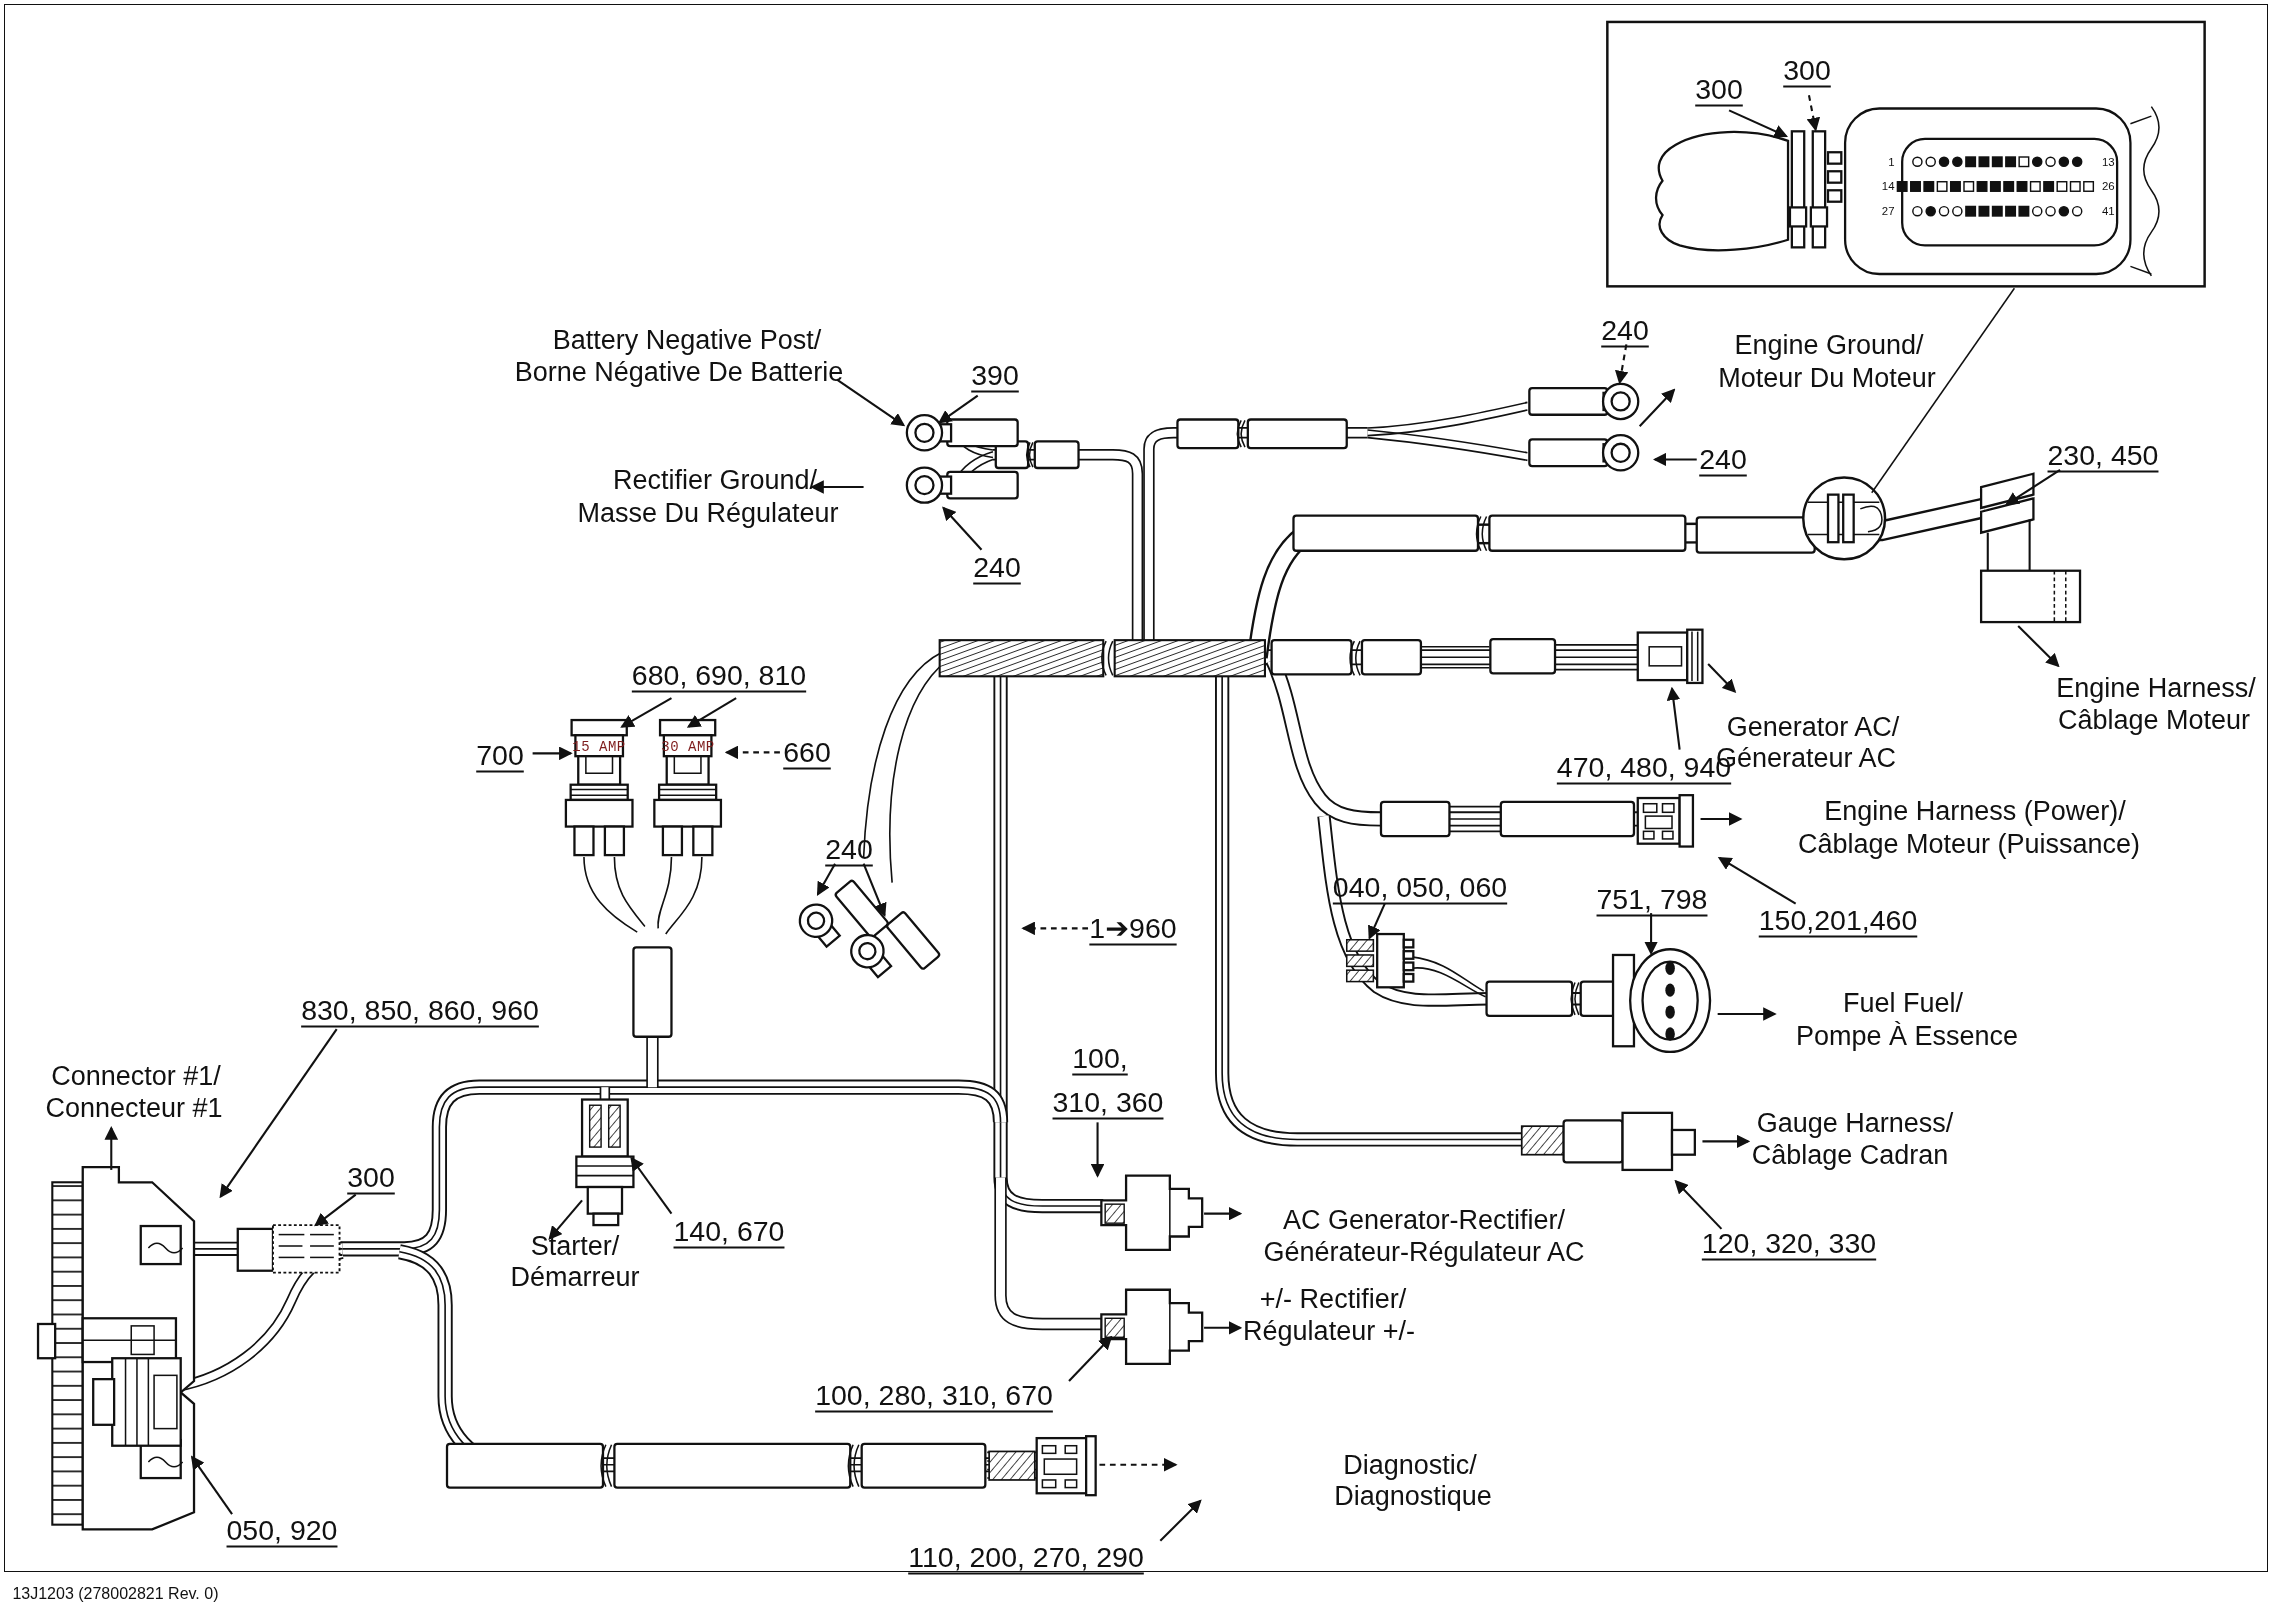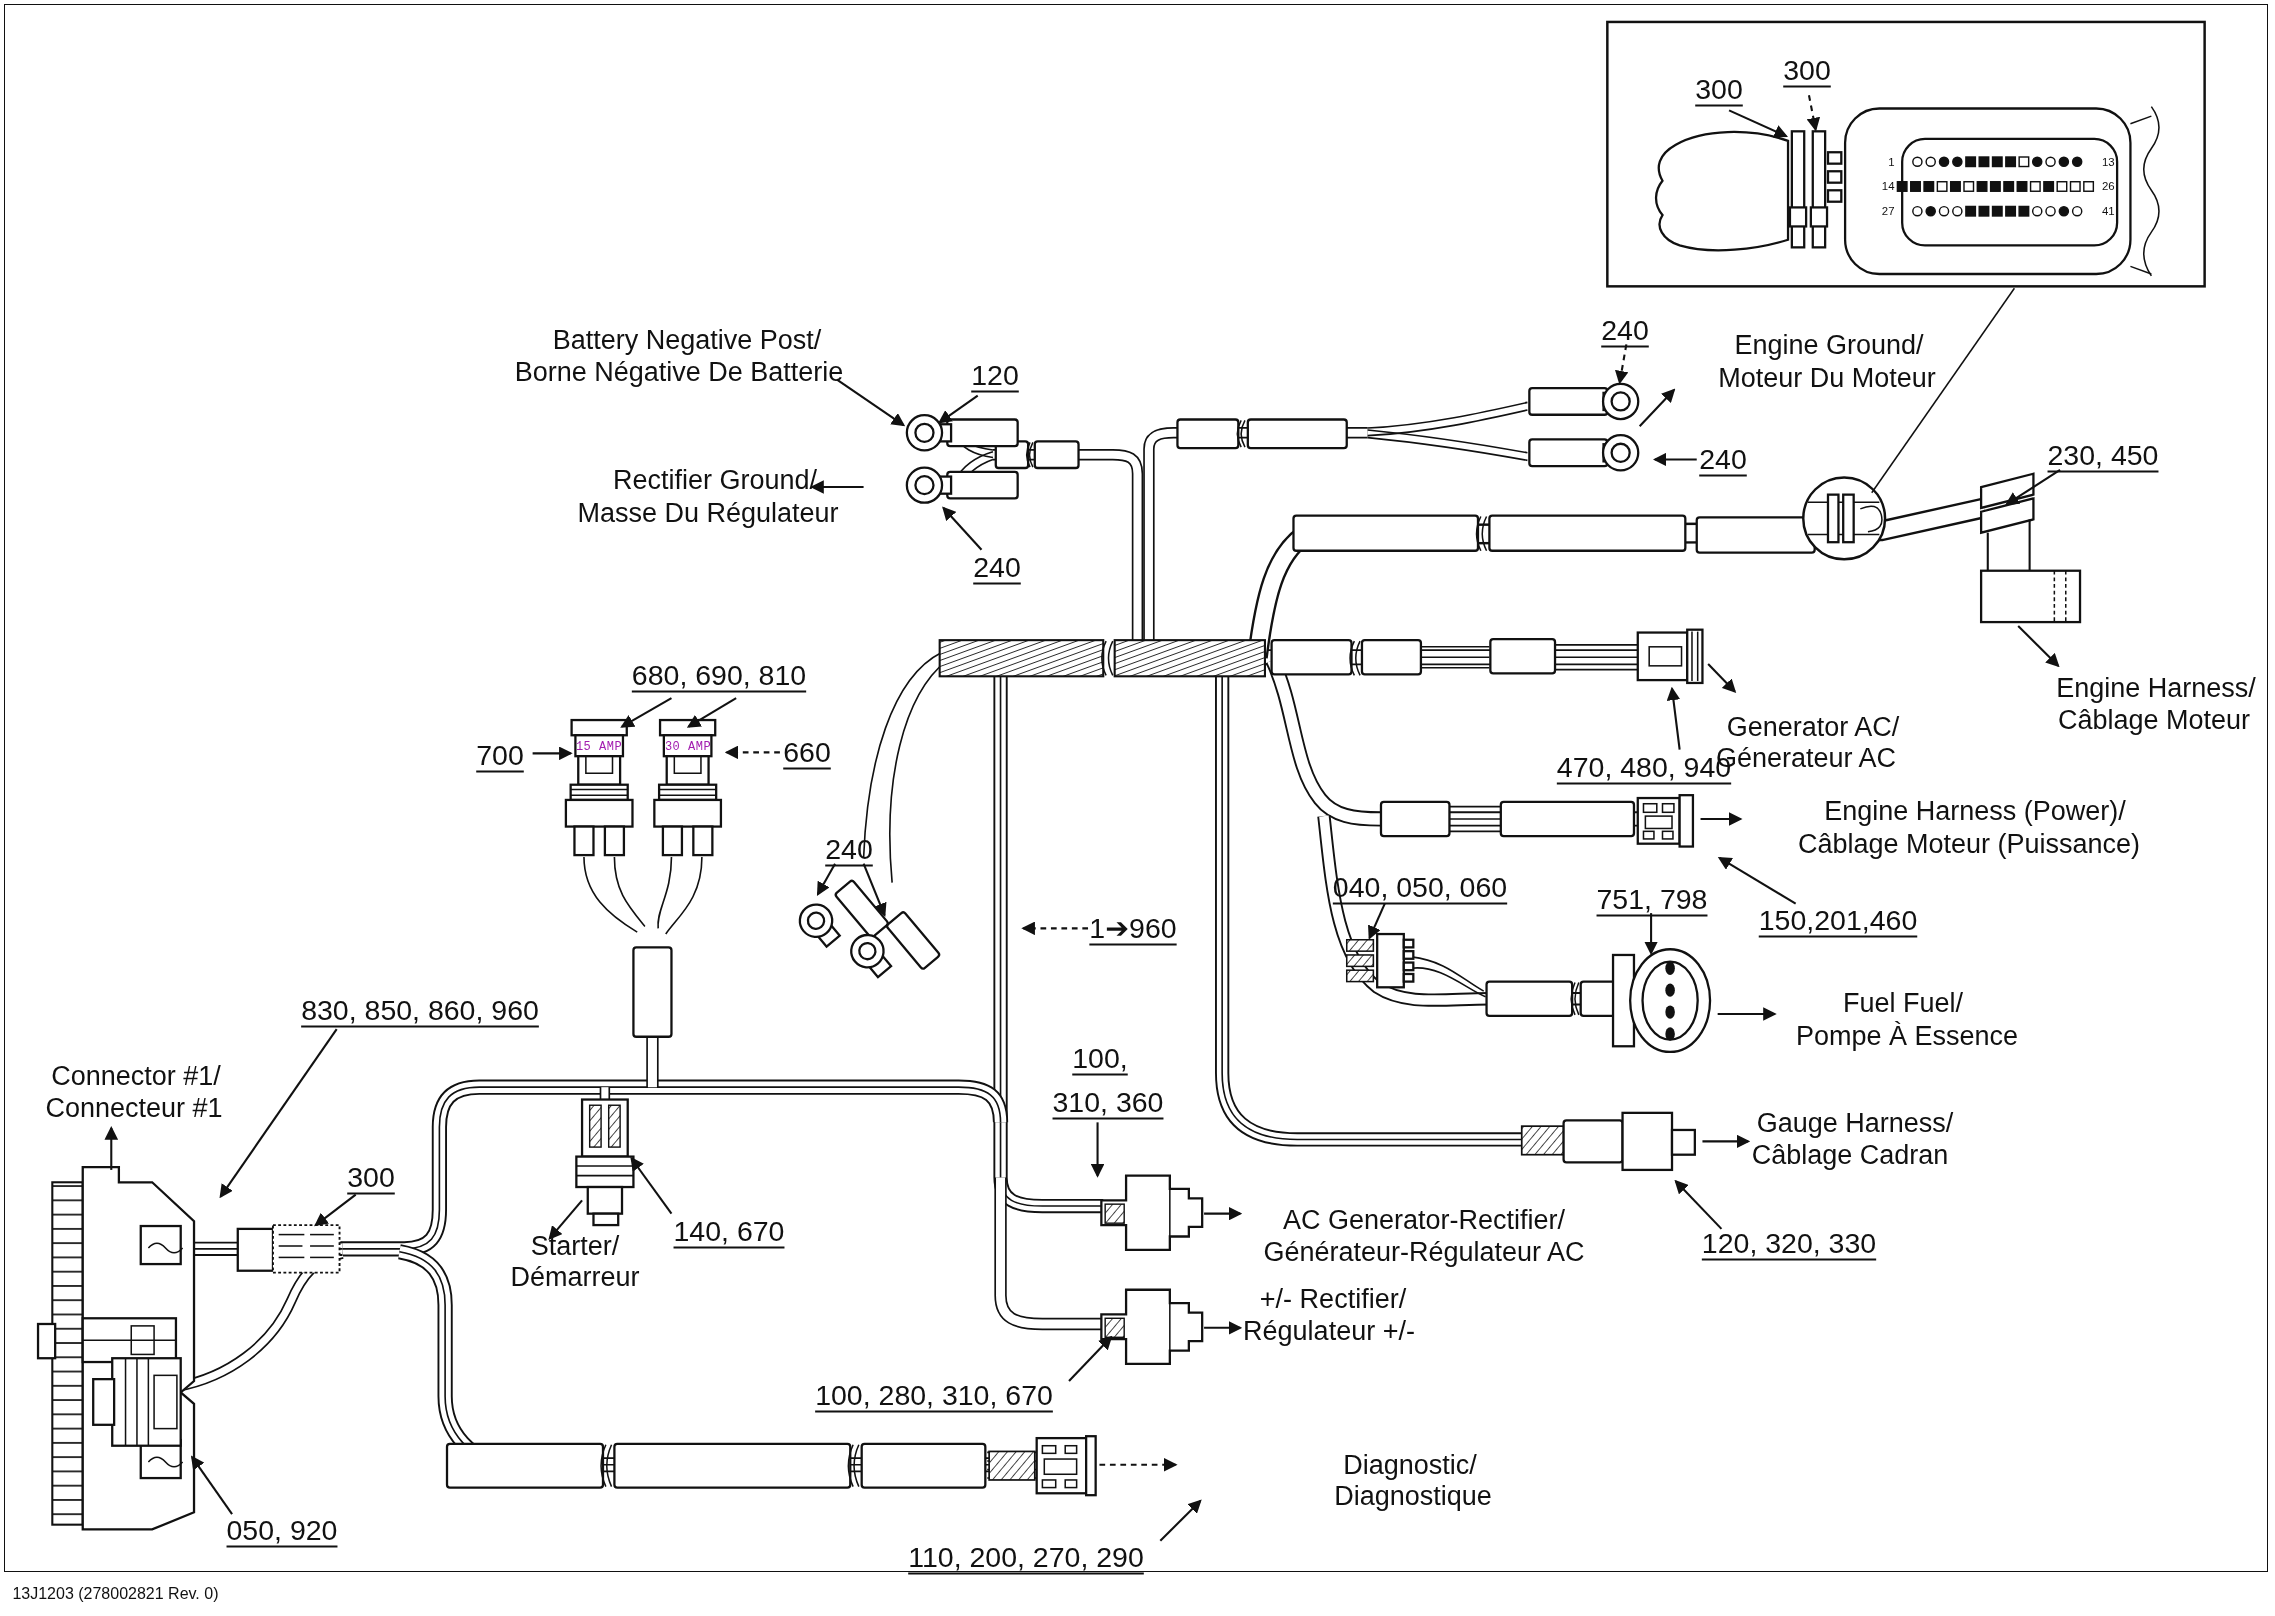--- a/index.html
+++ b/index.html
@@ -12,22 +12,22 @@
   .w1{stroke:#111;fill:none;stroke-width:1.7;stroke-linejoin:round;}
   .sh{fill:#fff;stroke:#111;stroke-width:2.4;}
   .ln{stroke:#111;fill:none;stroke-width:2.2;}
   .lnt{stroke:#111;fill:none;stroke-width:1.6;}
   .ar{stroke:#111;fill:none;stroke-width:2.2;}
   .dash{stroke-dasharray:6 5;}
   .lbl{position:absolute;transform:translate(-50%,-50%);font-size:27px;line-height:28.5px;
        white-space:nowrap;color:#111;}
   .pn{position:absolute;transform:translate(-50%,-50%);font-size:28.5px;white-space:nowrap;color:#111;
       text-decoration:underline;text-decoration-thickness:2.3px;text-underline-offset:5.7px;}
-  .fuseTxt{position:absolute;transform:translate(-50%,-50%);font-size:12px;letter-spacing:0.5px;
-      font-family:"Liberation Mono","DejaVu Sans Mono",monospace;color:#a21caf;white-space:nowrap;}
+  .fuseTxt{position:absolute;transform:translate(-50%,-50%);font-size:14px;letter-spacing:0.5px;
+      font-family:"Liberation Mono","DejaVu Sans Mono",monospace;color:#7f1d1d;white-space:nowrap;}
   .pinlab{font-size:12px;fill:#111;font-family:"Liberation Sans",sans-serif;}
   #footer{position:absolute;left:12.4px;top:1585px;font-size:16px;color:#111;white-space:nowrap;}
 </style>
 </head>
 <body>
 
 <div id="stage">
   <div id="frame"></div>
 
   <svg width="2275" height="1617" viewBox="0 0 2392 1700">
@@ -496,21 +496,21 @@
   <div class="lbl" style="left:1424px;top:1252px">Générateur-Régulateur AC</div>
   <div class="lbl" style="left:1333px;top:1299px">+/- Rectifier/</div>
   <div class="lbl" style="left:1329px;top:1331px">Régulateur +/-</div>
   <div class="lbl" style="left:1410px;top:1465px">Diagnostic/</div>
   <div class="lbl" style="left:1413px;top:1496px">Diagnostique</div>
   <div class="lbl" style="left:136px;top:1076px">Connector #1/</div>
   <div class="lbl" style="left:134px;top:1108px">Connecteur #1</div>
   <div class="lbl" style="left:575px;top:1246px">Starter/</div>
   <div class="lbl" style="left:575px;top:1277px">Démarreur</div>
 
-  <div class="pn" style="left:995px;top:375px">120</div>
+  <div class="pn" style="left:995px;top:375px">390</div>
   <div class="pn" style="left:997px;top:567px">240</div>
   <div class="pn" style="left:1625px;top:330px">240</div>
   <div class="pn" style="left:1723px;top:459px">240</div>
   <div class="pn" style="left:849px;top:849px">240</div>
   <div class="pn" style="left:2103px;top:455px">230, 450</div>
   <div class="pn" style="left:719px;top:675px">680, 690, 810</div>
   <div class="pn" style="left:500px;top:755px">700</div>
   <div class="pn" style="left:807px;top:752px">660</div>
   <div class="pn" style="left:1644px;top:767px">470, 480, 940</div>
   <div class="pn" style="left:1838px;top:920px">150,201,460</div>

